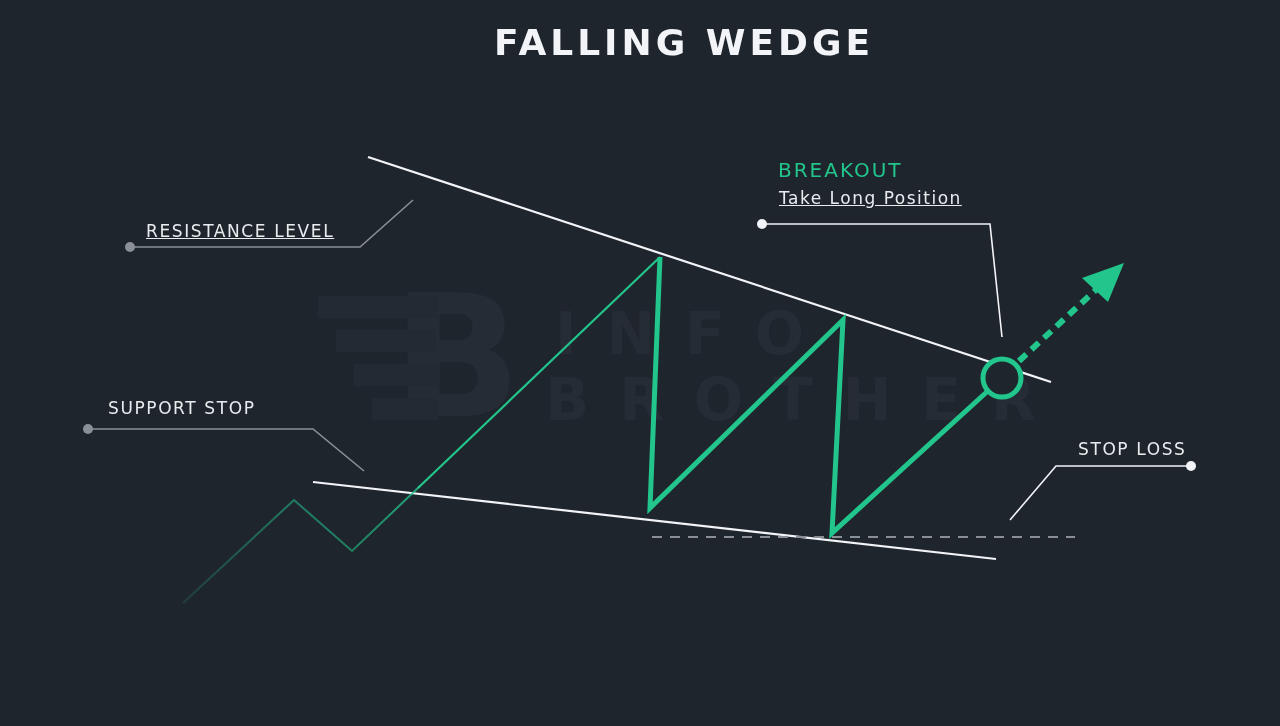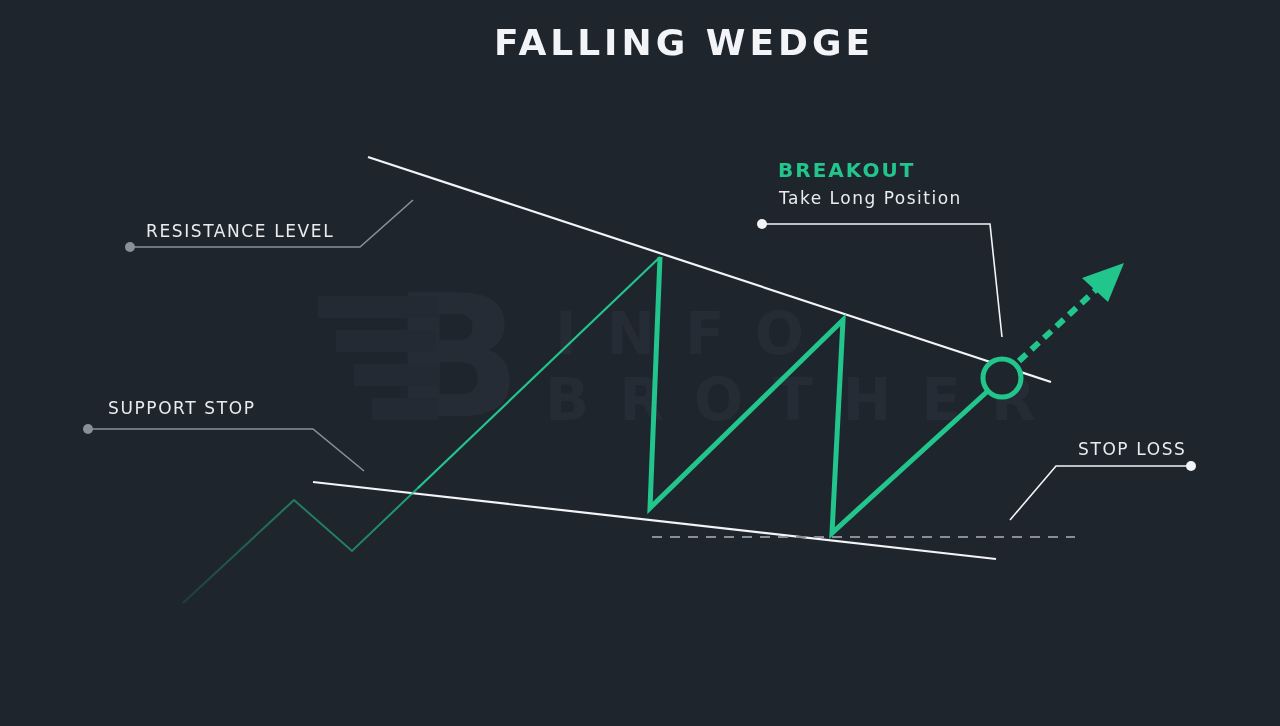--- a/index.html
+++ b/index.html
@@ -16,21 +16,21 @@
     font-weight: bold; font-size: 36px; letter-spacing: 4px; padding-left: 44px;
   }
   .label {
     position: absolute; color: #e9ecef;
     font-family: "DejaVu Sans", sans-serif;
     font-size: 17px; letter-spacing: 1.6px; white-space: nowrap;
   }
   .breakout {
     position: absolute; color: #22c58b;
     font-family: "DejaVu Sans", sans-serif;
-    font-weight: bold; font-size: 20px; letter-spacing: 2px; white-space: nowrap;
+    font-weight: normal; font-size: 20px; letter-spacing: 2px; white-space: nowrap;
   }
   .sub {
     position: absolute; color: #e9ecef;
     font-family: "DejaVu Sans", sans-serif;
     font-size: 17px; letter-spacing: 1.5px; white-space: nowrap;
   }
   .watermark {
     position: absolute; color: #262c35;
     font-family: "DejaVu Sans", sans-serif; font-weight: bold;
     white-space: nowrap;
@@ -91,17 +91,17 @@
   <polyline points="418,488 660,257" fill="none" stroke="#22c58b" stroke-width="2.2"></polyline>
 
   <polyline points="660,257 650,508 843,320 832,533 990,389" fill="none" stroke="#22c58b" stroke-width="5" stroke-linejoin="miter"></polyline>
 
   <line x1="1019" y1="361" x2="1100" y2="286" stroke="#22c58b" stroke-width="6" stroke-dasharray="10 7"></line>
   <polygon points="1124,263 1082,278 1108,302" fill="#22c58b"></polygon>
 
   <circle cx="1002" cy="378" r="19" fill="#1f252d" stroke="#22c58b" stroke-width="5"></circle>
 </svg>
 
-<div class="label" style="left:146px; top:221px;">RESISTANCE LEVEL</div>
+<div class="label" style="left:146px; top:221px;text-decoration:underline;">RESISTANCE LEVEL</div>
 <div class="label" style="left:108px; top:398px;">SUPPORT STOP</div>
 <div class="breakout" style="left:778px; top:158px;">BREAKOUT</div>
-<div class="sub" style="left:779px; top:188px;">Take Long Position</div>
+<div class="sub" style="left:779px; top:188px;text-decoration:underline;">Take Long Position</div>
 <div class="label" style="left:1060px; top:439px;margin-left:18px;">STOP LOSS</div>
 
 </body></html>

